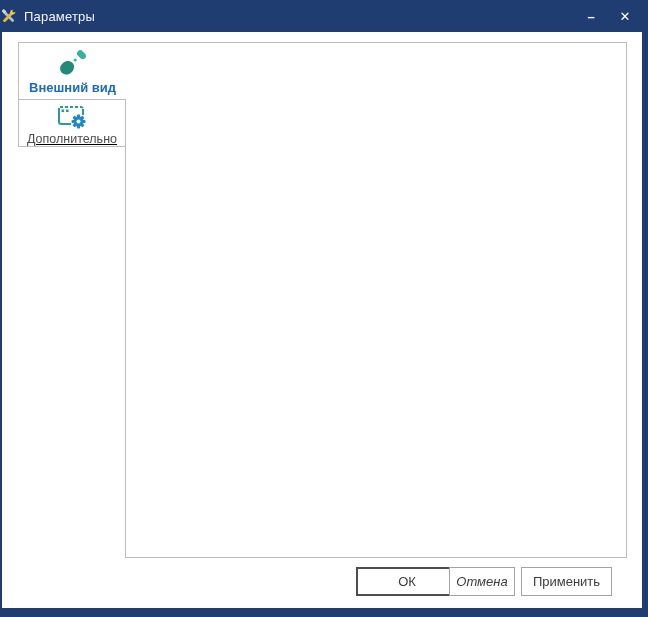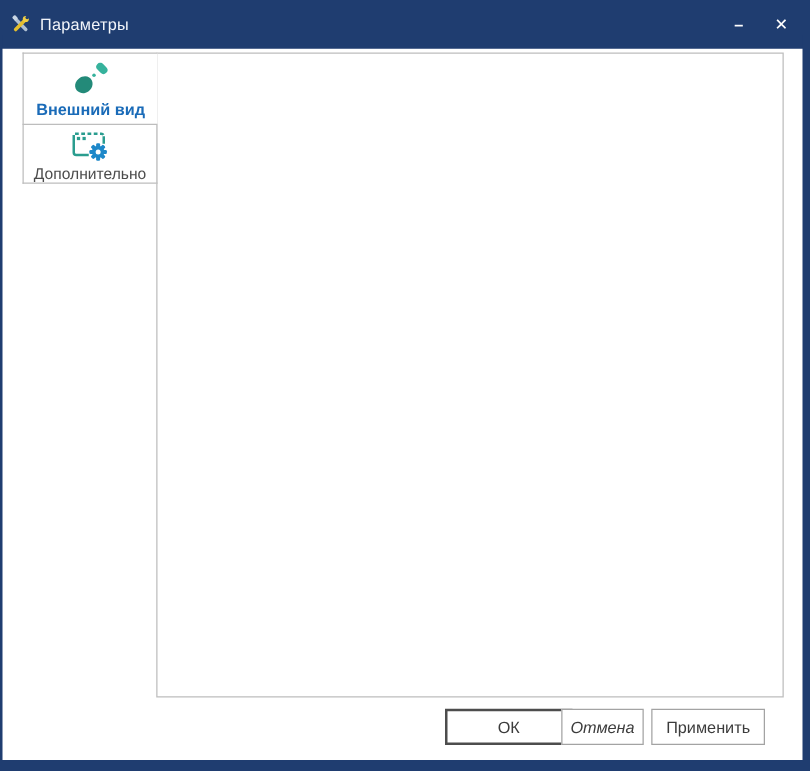--- a/index.html
+++ b/index.html
@@ -6,22 +6,22 @@
   html, body { width: 648px; height: 617px; background: #fff; }
   body { font-family: "Liberation Sans", "DejaVu Sans", sans-serif; }
 
   #window {
     position: relative; width: 648px; height: 617px;
     background: #fff; overflow: hidden;
   }
 
   
   .titlebar {
-    position: absolute; left: 0; top: 0; width: 648px; height: 39px;
-    background: #1f3d70; display: flex; align-items: center; padding-left: 8px;
+    position: absolute; left: 0; top: 0; width: 648px; height: 32px;
+    background: #1f3d70; display: flex; align-items: center; 
   }
   .titlebar .app-icon { width: 17px; height: 17px; flex: 0 0 auto; }
   .titlebar .title-text { color: #f2f5fa; font-size: 13px; margin-left: 7px; letter-spacing: .2px; }
   .titlebar .tb-spacer { flex: 1; }
   .tb-btn {
     width: 34px; height: 28px; color: #ffffff; font-size: 13px; font-weight: bold;
     display: flex; align-items: center; justify-content: center; cursor: default;
   }
   .tb-btn.close { margin-right: 6px; }
 
@@ -38,20 +38,21 @@
   }
   .tab-appearance {
     top: 42px; height: 58px;
     border: 1px solid #bdbdbd; border-right: none;
     padding-top: 7px;
   }
   .tab-advanced {
     top: 100px; height: 47px;
     border: 1px solid #bdbdbd; border-top: none;
     padding-top: 3px;
+    text-decoration: underline;
   }
   .tab-appearance .tab-label { color: #1a6bb8; font-weight: bold; font-size: 13px; margin-top: 3px; }
   .tab-advanced .tab-label { color: #4c4c4c; font-size: 12.5px; margin-top: 2px; }
 
   
   .panel {
     position: absolute; left: 125px; top: 42px; width: 502px; height: 516px;
     border: 1px solid #bdbdbd; background: #fff; z-index: 1;
   }
 

